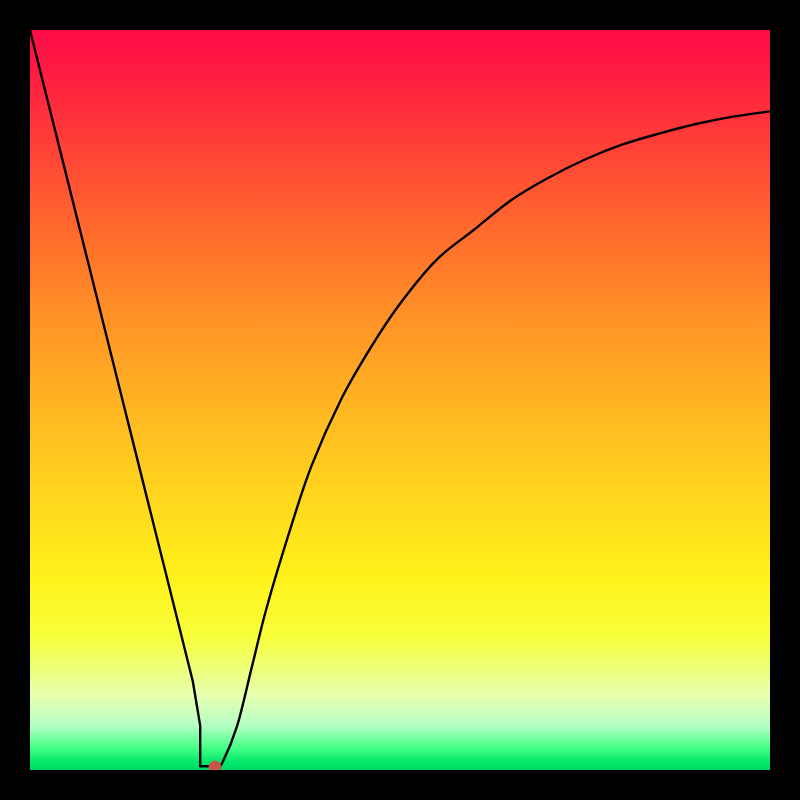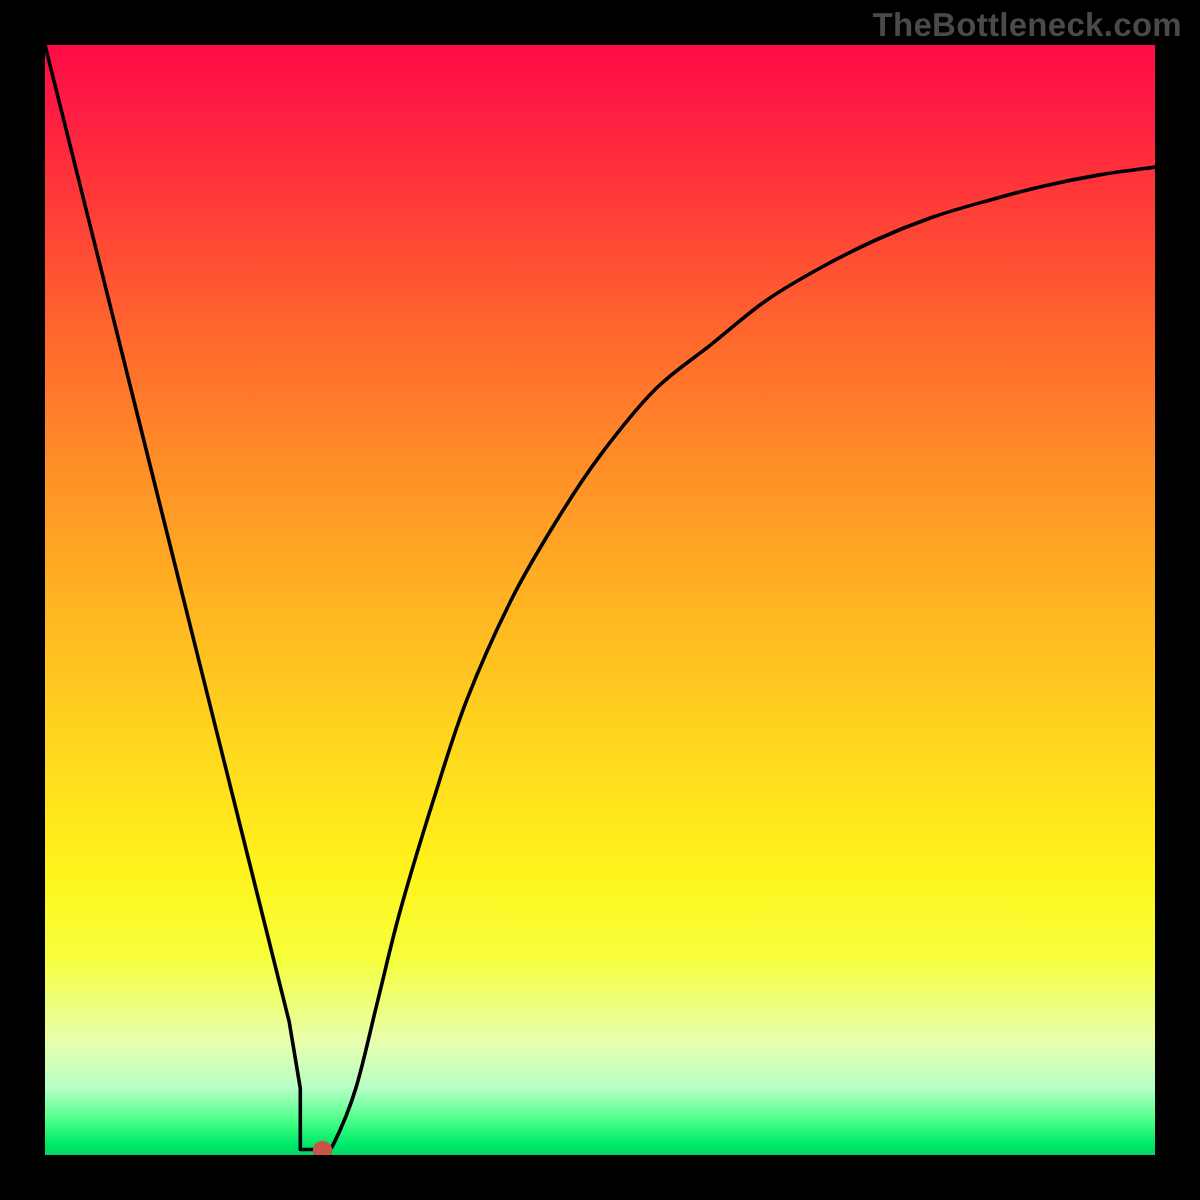--- a/index.html
+++ b/index.html
@@ -72,21 +72,20 @@
   .min-dot {
     fill: #c9544a;
     stroke: #c9544a;
   }
 </style>
 </head>
 <body>
 
 <div class="frame">
 
-  <div class="watermark">TheBottleneck.com</div>
 
   <div class="plot-area">
     <div class="gradient-bg"></div>
 
     <svg class="curve" viewBox="0 0 740 740" preserveAspectRatio="none">
       <path d="M 0 0 L 14.8 59.19999999999993 L 29.6 118.39999999999998 L 44.4 177.60000000000002 L 59.2 236.79999999999995 L 74 296 L 88.8 355.2 L 103.60000000000001 414.4 L 118.4 473.6 L 133.2 532.8 L 148 592 L 162.8 651.2 L 170.20000000000002 695.6 L 170.20000000000002 736.3 L 185 736.3 L 185 740 C 186.23333333333335 738.7666666666667, 188.7 740, 192.4 732.6 C 196.10000000000002 725.2, 202.26666666666668 711.6333333333333, 207.20000000000002 695.6 C 212.13333333333335 679.5666666666667, 217.06666666666666 656.1333333333333, 222 636.4 C 226.93333333333334 616.6666666666666, 230.63333333333335 599.4000000000001, 236.8 577.2 C 242.96666666666667 555, 251.6 526.6333333333333, 259 503.2 C 266.4 479.76666666666665, 272.56666666666666 458.8, 281.2 436.6 C 289.8333333333333 414.40000000000003, 300.93333333333334 389.73333333333335, 310.8 370 C 320.6666666666667 350.26666666666665, 330.53333333333336 334.23333333333335, 340.40000000000003 318.20000000000005 C 350.2666666666667 302.16666666666674, 358.9 288.6, 370 273.8 C 381.1 259, 394.66666666666674 241.73333333333335, 407.00000000000006 229.40000000000003 C 419.33333333333337 217.06666666666672, 431.6666666666667 209.66666666666674, 444 199.80000000000007 C 456.3333333333333 189.9333333333334, 468.6666666666667 178.8333333333333, 481 170.19999999999993 C 493.3333333333333 161.56666666666658, 505.6666666666667 154.78333333333333, 518 148 C 530.3333333333334 141.21666666666667, 542.6666666666666 135.04999999999998, 555 129.5 C 567.3333333333334 123.95, 579.6666666666666 119.01666666666671, 592 114.70000000000005 C 604.3333333333334 110.38333333333338, 616.6666666666666 107.05333333333336, 629 103.60000000000002 C 641.3333333333334 100.14666666666669, 653.6666666666666 96.81666666666668, 666 93.98000000000002 C 678.3333333333334 91.14333333333336, 690.6666666666666 88.67666666666672, 703 86.58000000000004 C 715.3333333333334 84.48333333333336, 733.8333333333334 82.26333333333332, 740 81.39999999999998"></path>
       <circle class="min-dot" cx="185" cy="737" r="6"></circle>
     </svg>
   </div>
 

